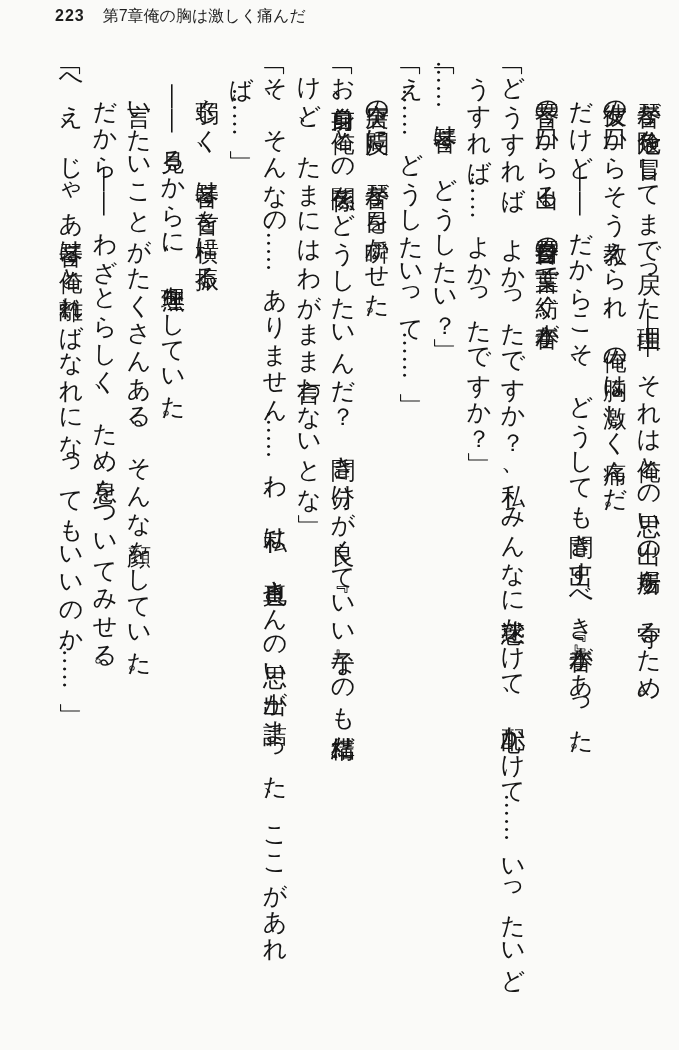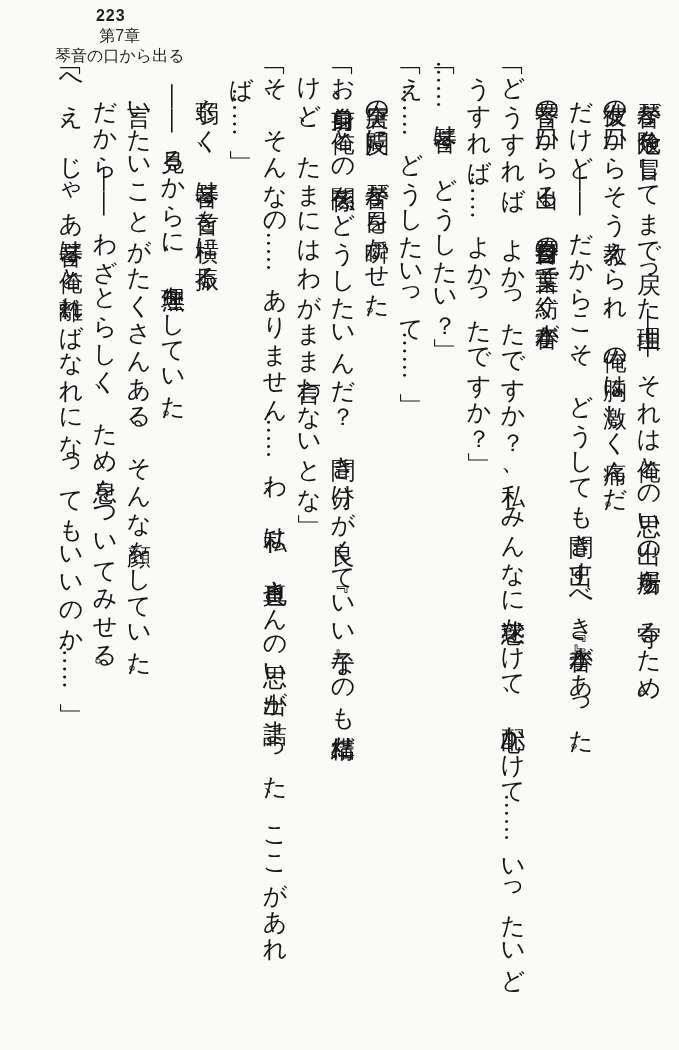--- a/index.html
+++ b/index.html
@@ -14,27 +14,26 @@
     overflow: hidden;
     color: #1b1b1b;
   }
 
   
   .page-header {
     position: absolute;
     top: 6px;
     left: 55px;
     display: flex;
-    align-items: center;
+    align-items: flex-end;
     font-family: "Liberation Sans", "DejaVu Sans", sans-serif;
     font-size: 16px;
     line-height: 20px;
     color: #1f1f1f;
     white-space: nowrap;
-    flex-direction: column;
   }
   .page-number {
     font-weight: 700;
     letter-spacing: 1px;
     margin-right: 18px;
   }
   .chapter-number {
     margin-right: 0;
   }
 
@@ -58,21 +57,21 @@
     padding: 0;
     white-space: pre-wrap;
   }
 </style>
 </head>
 <body>
 
 <header class="page-header">
   <span class="page-number">223</span>
   <span class="chapter-number">第7章</span>
-  <span class="chapter-title">琴音の口から出る</span>
+  <span class="chapter-title">俺の胸は激しく痛んだ</span>
 </header>
 
 <main class="page-text">
   <p>　琴音が危険を冒してまで戻った理由――それは俺との思い出の場所を、守るため。</p>
   <p>　彼女の口からそう教えられ、俺の胸は激しく痛んだ。</p>
   <p>　だけど――だからこそ、どうしても聞き出すべき『本音』があった。</p>
   <p>　琴音の口から出る、琴音自身の言葉で紡ぐ本音が。</p>
   <p>「どうすれば、よかったですか？　私、みんなに迷惑かけて、心配かけて……いったいど</p>
   <p>うすれば……よかったですか？」</p>
   <p>「……琴音は、どうしたい？」</p>

